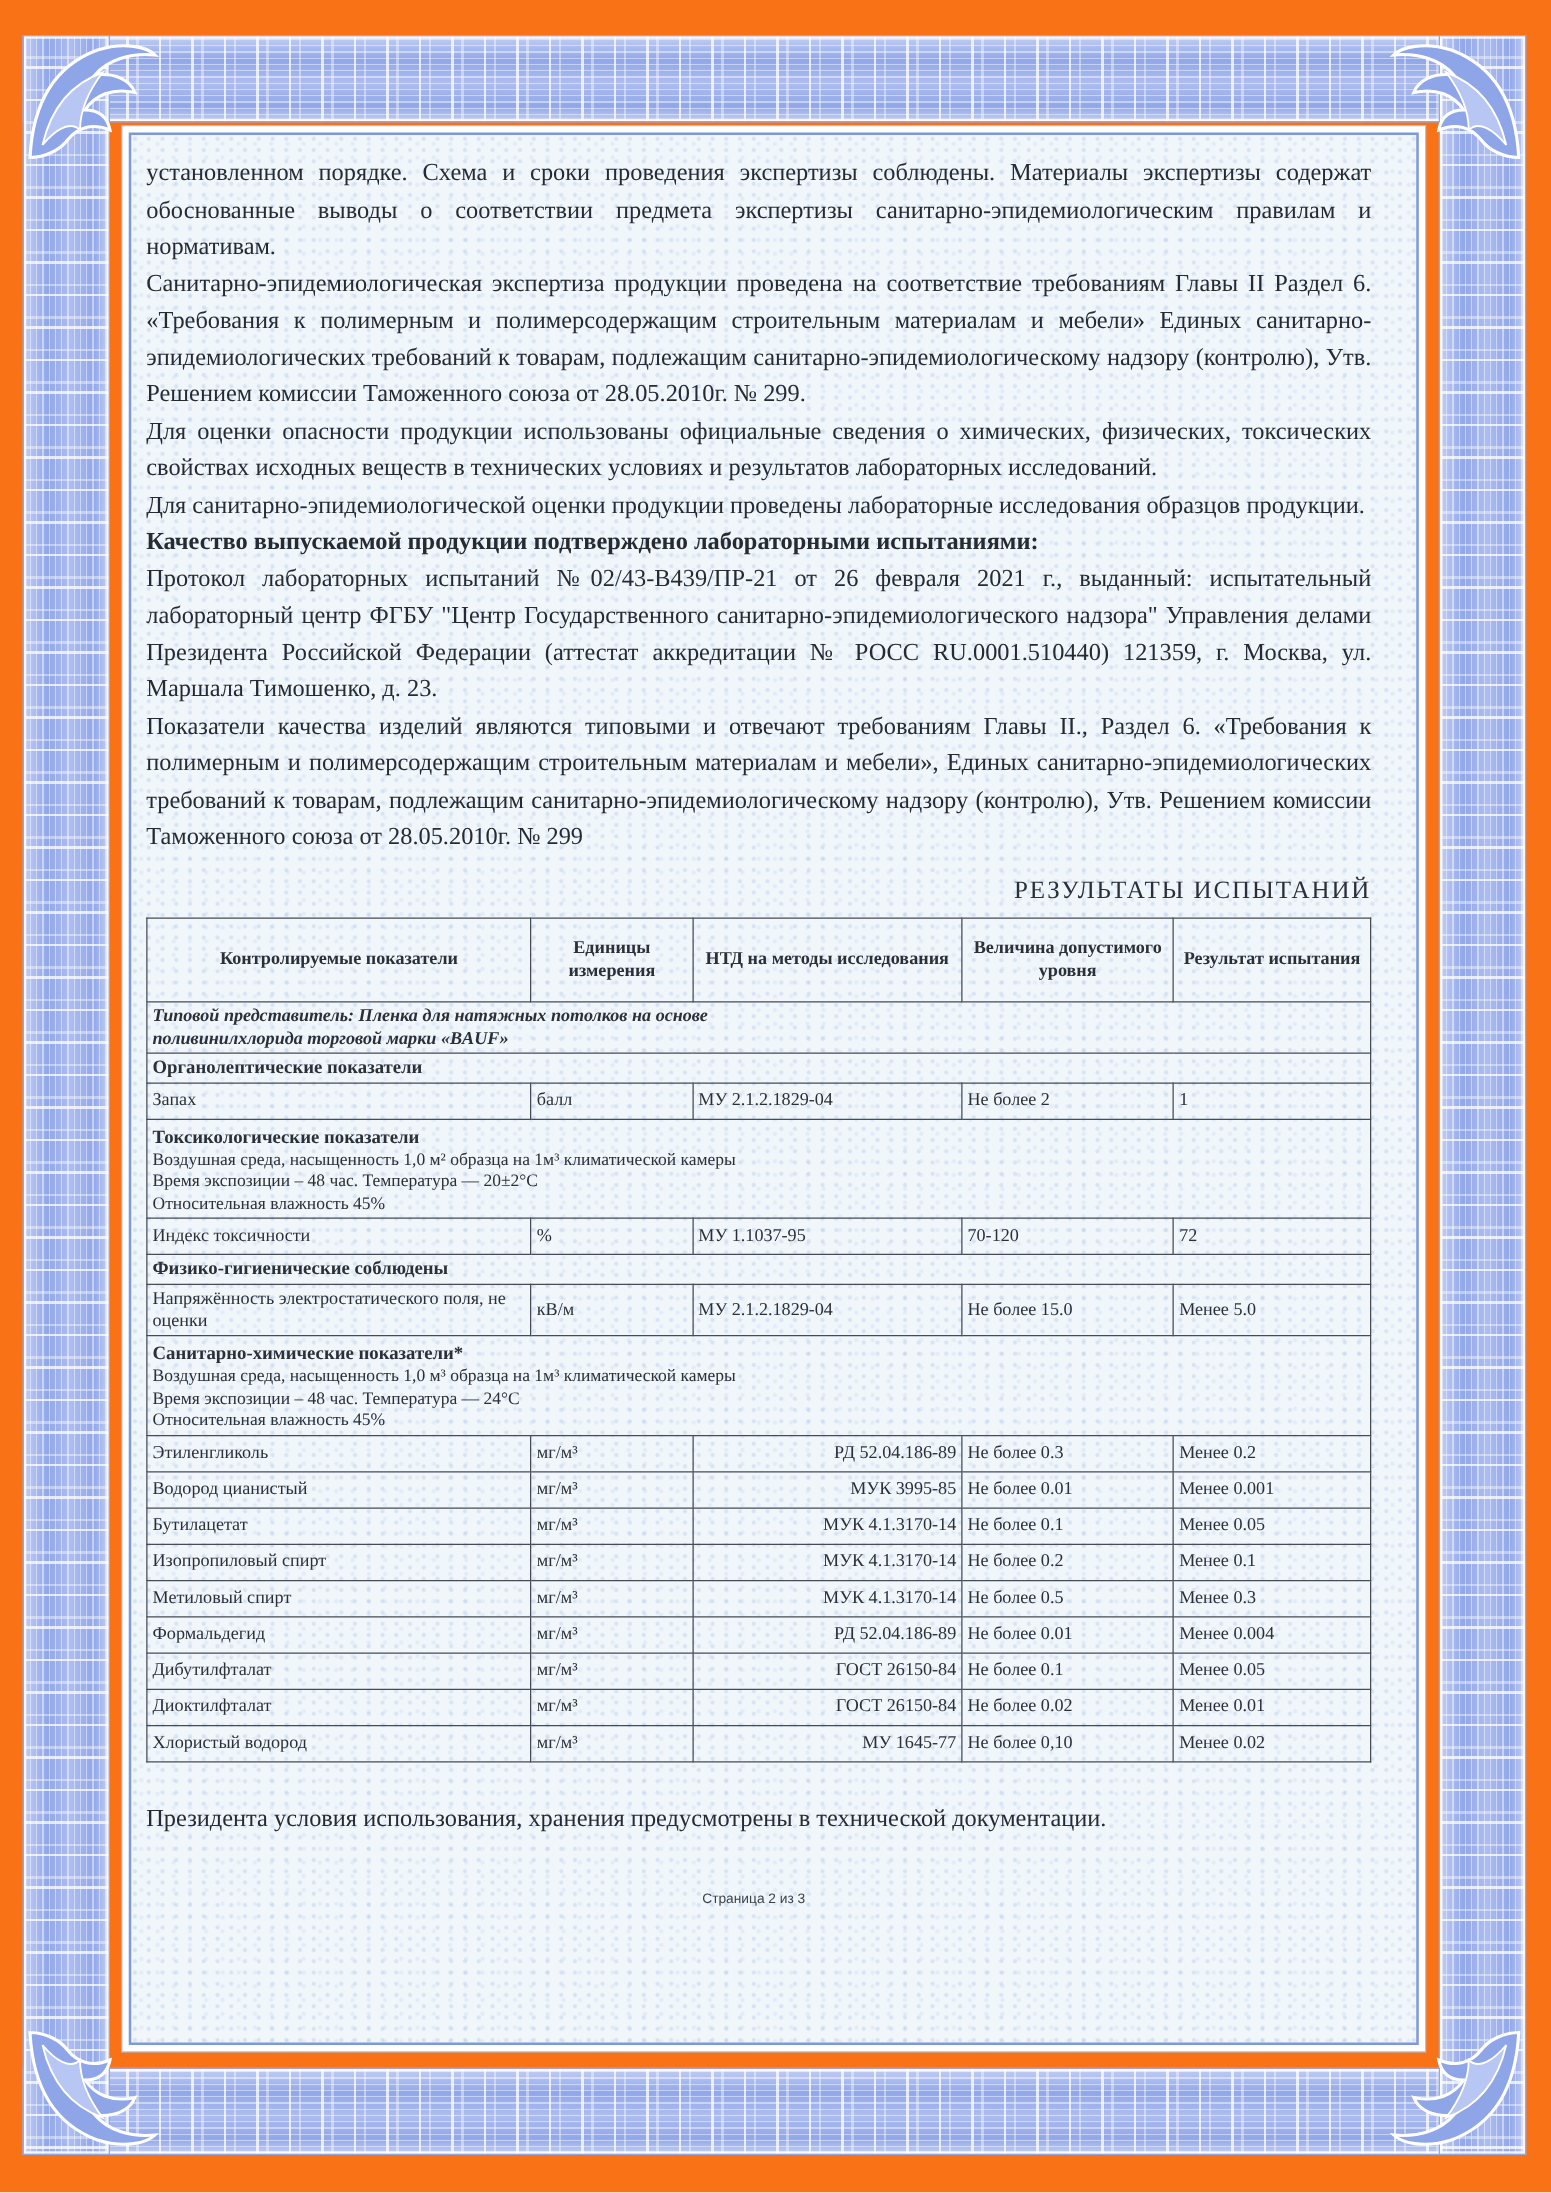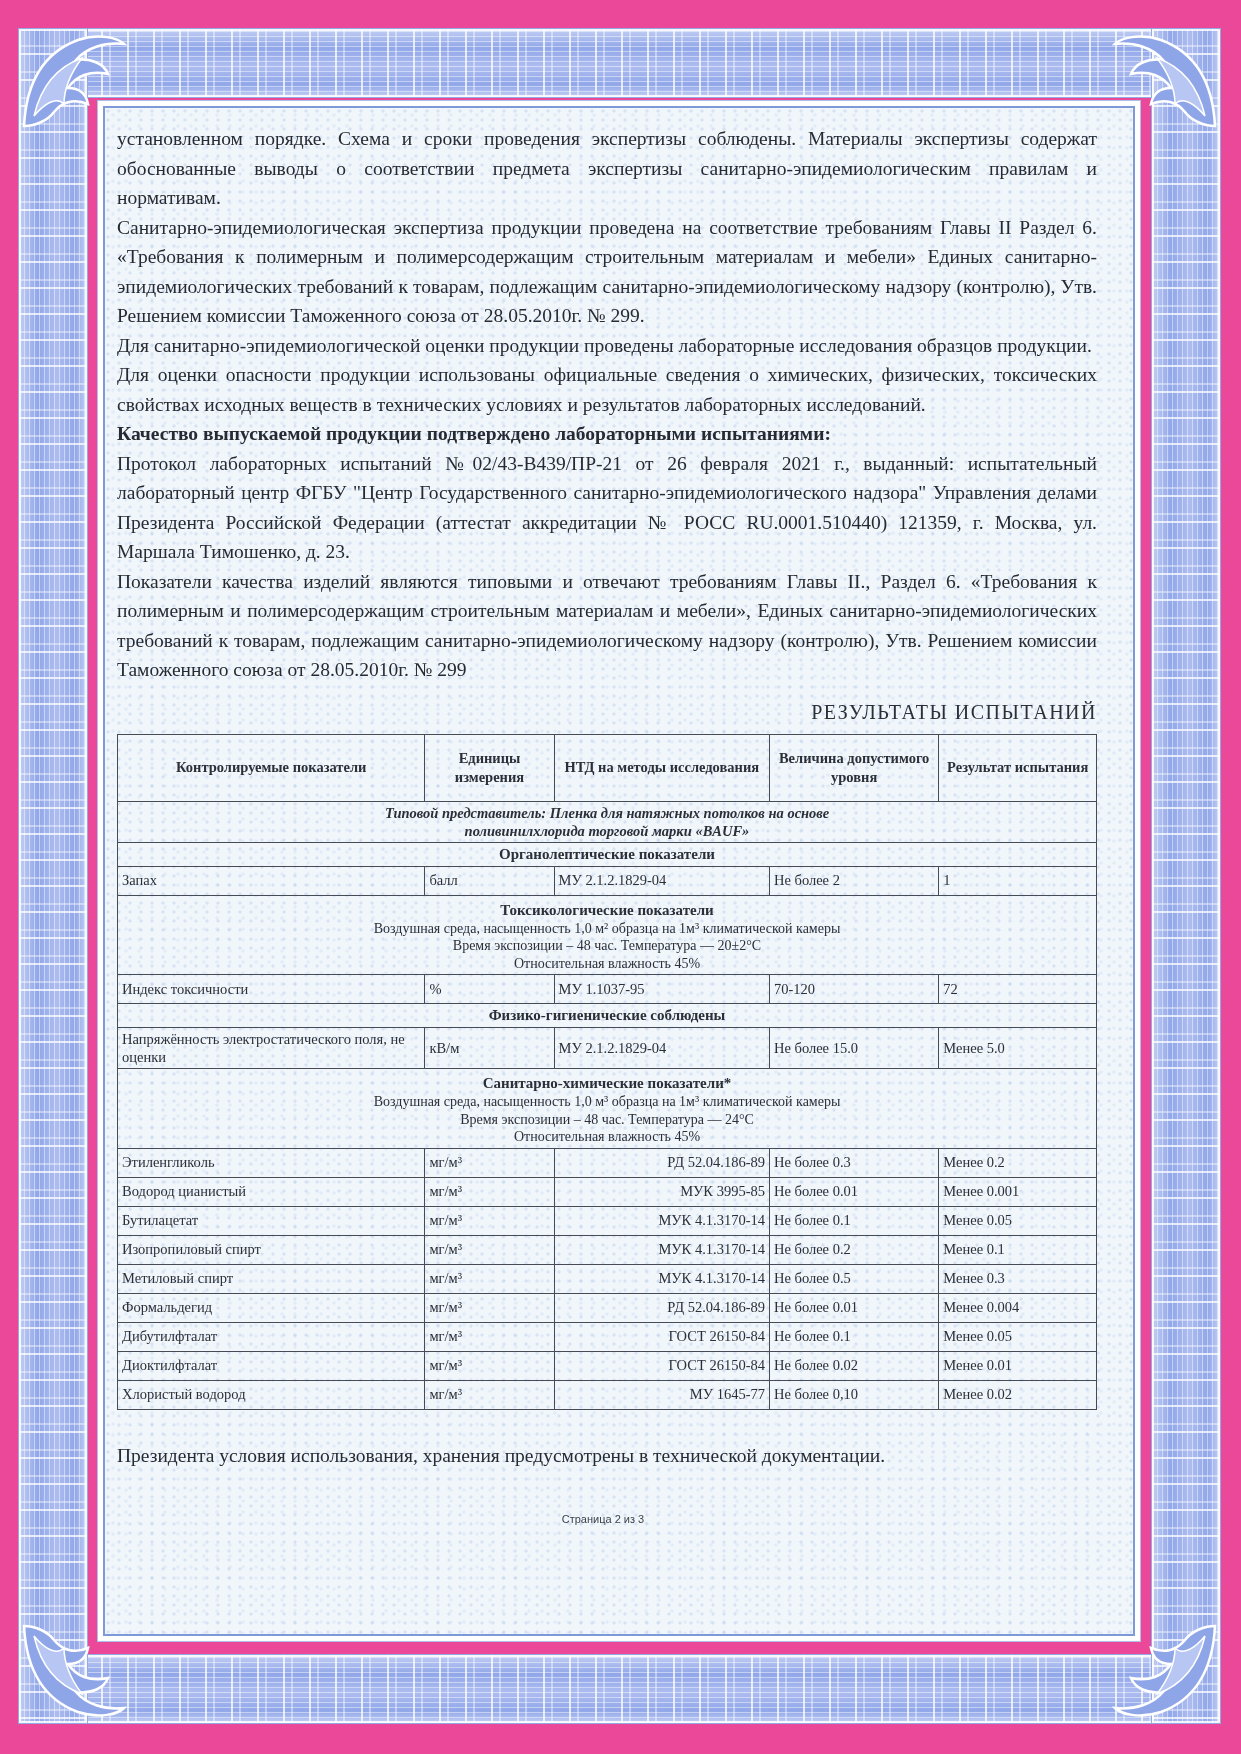--- a/index.html
+++ b/index.html
@@ -1,16 +1,16 @@
 <!DOCTYPE html>
 <html lang="ru"><head>
 <meta charset="utf-8">
 <style>
   html,body{margin:0;padding:0;background:#ffffff;}
-  .page{position:relative;width:1241px;height:1754px;background:#ec4899;overflow:hidden;
+  .page{position:relative;width:1241px;height:1754px;background:#f97316;overflow:hidden;
         font-family:"Liberation Serif", serif;color:#262a33;}
 
   
   .band{position:absolute;box-sizing:border-box;
         box-shadow:inset 0 0 0 2px rgba(255,255,255,.85);
         border:1px solid #93a9e6;}
   .band.h{left:18px;right:20px;height:70px;
         background:
          repeating-linear-gradient(90deg, rgba(255,255,255,0) 0 4px, rgba(255,255,255,.75) 4px 6px,
             rgba(255,255,255,0) 6px 12px, rgba(255,255,255,.4) 12px 14px, rgba(255,255,255,0) 14px 26px),
@@ -47,21 +47,21 @@
   p.body.bold{font-weight:bold;}
 
   h2.results{margin:16px 0 10px 0;font-size:20px;font-weight:normal;text-align:right;
              letter-spacing:1.5px;color:#2b2f38;}
 
   table.results{width:100%;border-collapse:collapse;table-layout:fixed;
                 font-size:14.5px;color:#2b2f38;}
   table.results td,table.results th{border:1.5px solid #464b56;padding:2px 4px;
                 vertical-align:middle;line-height:1.25;}
   th.colhead{font-weight:bold;text-align:center;height:62px;font-size:14.5px;}
-  td.span{text-align:center;}
+  td.span{}
   .typical{font-weight:bold;font-style:italic;line-height:1.35;padding:3px 0;}
   .sec-title{font-weight:bold;font-size:15px;line-height:20px;padding-top:2px;}
   .cond{font-size:14px;line-height:17.5px;font-weight:normal;}
   td.name{text-align:left;padding-left:7px;}
   td.c{text-align:left;}
   td.m-r{text-align:right;padding-right:10px;}
   td.lim-l{text-align:left;padding-left:6px;}
   td.res-l{text-align:left;padding-left:22px;}
   tr.data td{height:24px;}
 
@@ -94,22 +94,22 @@
   <svg class="corner br" viewBox="0 0 110 110">
     <path d="M4,96 C6,58 20,24 58,10 C80,3 98,8 104,14 C84,12 66,18 56,30 C72,28 84,34 88,44 C70,40 56,46 48,58 C60,58 66,64 68,74 C54,68 42,72 34,82 C28,90 16,96 4,96 Z" fill="#8ea6e8" stroke="#ffffff" stroke-width="2.5"></path>
     <path d="M14,86 C20,60 34,38 62,28 C50,44 44,58 44,74 C36,66 24,74 14,86 Z" fill="#b7c6f2" stroke="#ffffff" stroke-width="1.5"></path>
   </svg>
 
   <div class="frame">
     <div class="inner">
 
       <p class="body">установленном порядке. Схема и сроки проведения экспертизы соблюдены. Материалы экспертизы содержат обоснованные выводы о соответствии предмета экспертизы санитарно-эпидемиологическим правилам и нормативам.</p>
       <p class="body">Санитарно-эпидемиологическая экспертиза продукции проведена на соответствие требованиям Главы II Раздел 6. «Требования к полимерным и полимерсодержащим строительным материалам и мебели» Единых санитарно-эпидемиологических требований к товарам, подлежащим санитарно-эпидемиологическому надзору (контролю), Утв. Решением комиссии Таможенного союза от 28.05.2010г. № 299.</p>
+      <p class="body">Для оценки опасности продукции использованы официальные сведения о химических, физических, токсических свойствах исходных веществ в технических условиях и результатов лабораторных исследований.</p>
       <p class="body">Для санитарно-эпидемиологической оценки продукции проведены лабораторные исследования образцов продукции.</p>
-      <p class="body">Для оценки опасности продукции использованы официальные сведения о химических, физических, токсических свойствах исходных веществ в технических условиях и результатов лабораторных исследований.</p>
       <p class="body bold">Качество выпускаемой продукции подтверждено лабораторными испытаниями:</p>
       <p class="body">Протокол лабораторных испытаний №02/43-В439/ПР-21 от 26 февраля 2021 г., выданный: испытательный лабораторный центр ФГБУ "Центр Государственного санитарно-эпидемиологического надзора" Управления делами Президента Российской Федерации (аттестат аккредитации № РОСС RU.0001.510440) 121359, г. Москва, ул. Маршала Тимошенко, д. 23.</p>
       <p class="body">Показатели качества изделий являются типовыми и отвечают требованиям Главы II., Раздел 6. «Требования к полимерным и полимерсодержащим строительным материалам и мебели», Единых санитарно-эпидемиологических требований к товарам, подлежащим санитарно-эпидемиологическому надзору (контролю), Утв. Решением комиссии Таможенного союза от 28.05.2010г. № 299</p>
 
       <h2 class="results">РЕЗУЛЬТАТЫ ИСПЫТАНИЙ</h2>
 
       <table class="results">
         <colgroup>
           <col style="width:31.4%">
             <col style="width:13.2%">

